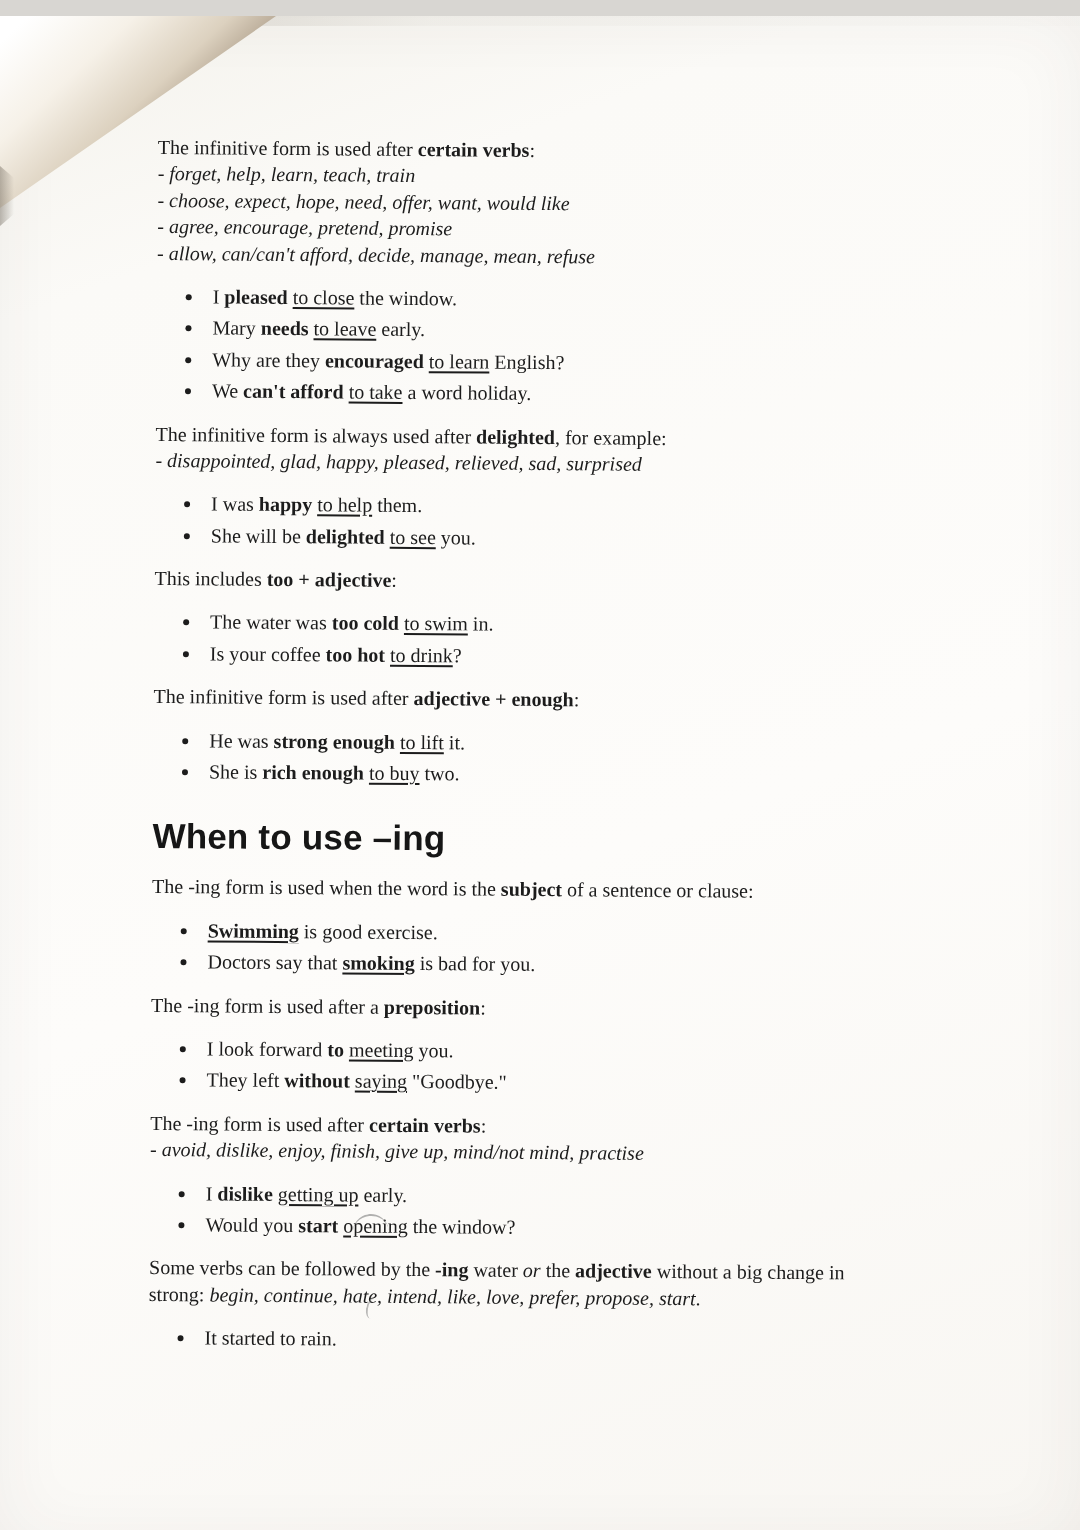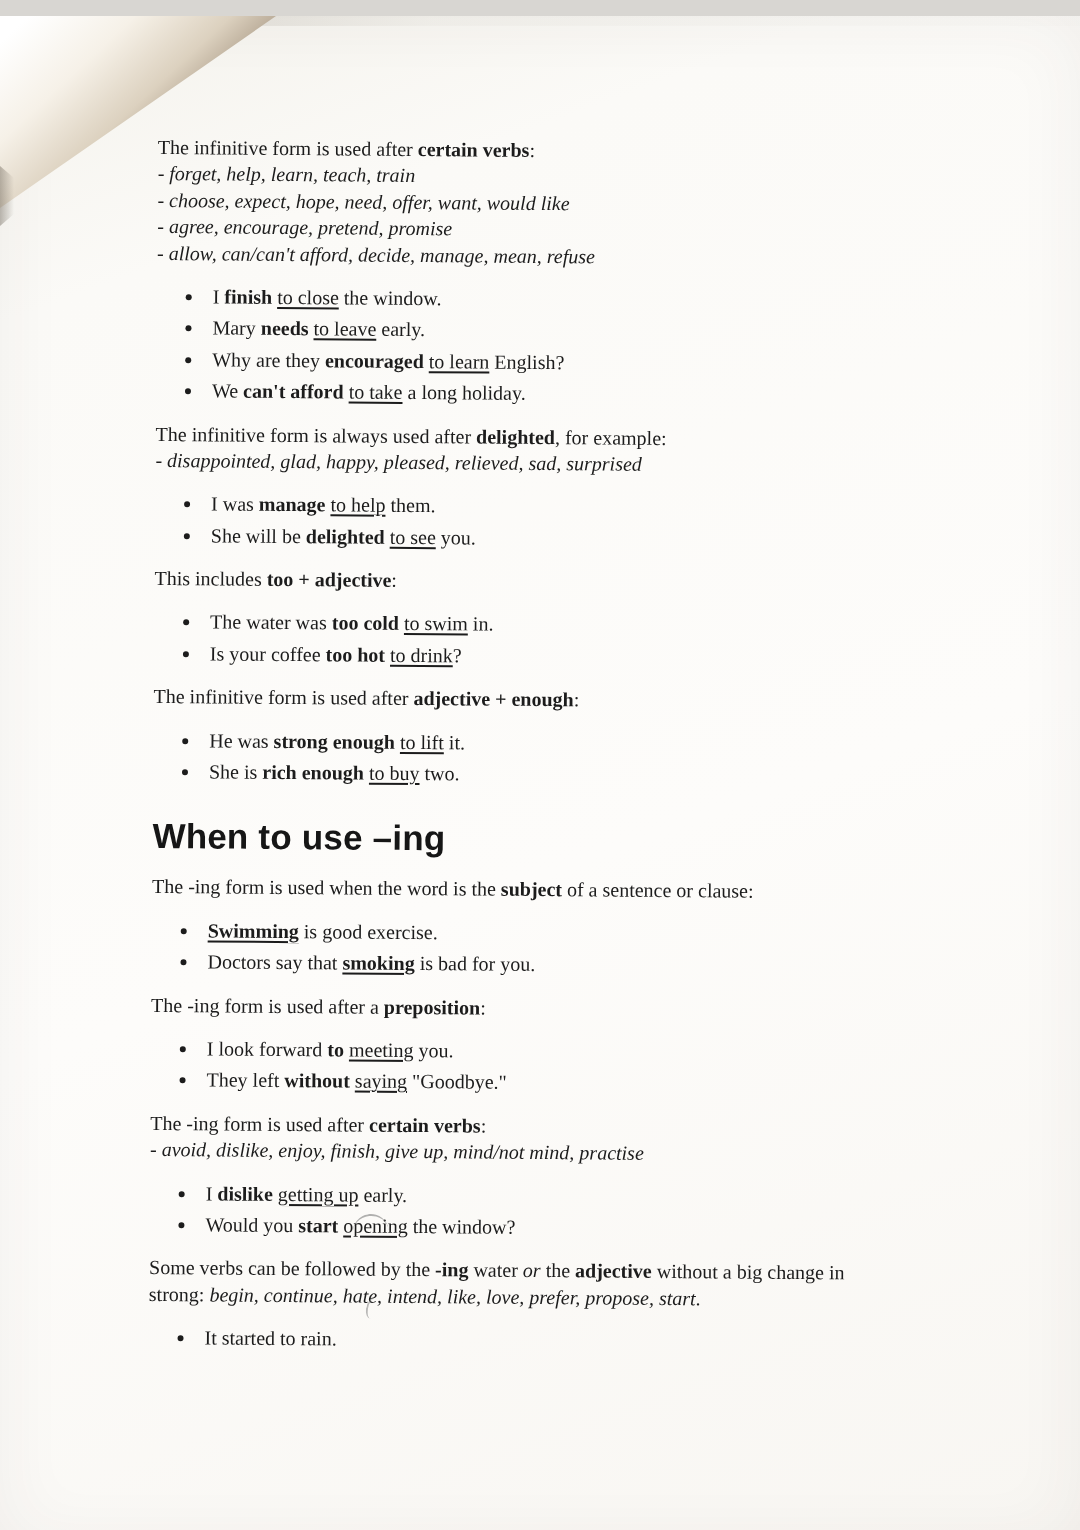--- a/index.html
+++ b/index.html
@@ -87,31 +87,31 @@
   <div class="edge-shadow-left"></div>
   <div class="content">
       <p>
         <span class="line"><span>The infinitive form is used after </span><span class="b">certain verbs</span><span>:</span></span>
         <span class="line"><span class="i">- forget, help, learn, teach, train</span></span>
         <span class="line"><span class="i">- choose, expect, hope, need, offer, want, would like</span></span>
         <span class="line"><span class="i">- agree, encourage, pretend, promise</span></span>
         <span class="line"><span class="i">- allow, can/can't afford, decide, manage, mean, refuse</span></span>
       </p>
       <ul>
-        <li><span>I </span><span class="b">finish</span><span> </span><span class="u">to close</span><span> the window.</span></li>
+        <li><span>I </span><span class="b">pleased</span><span> </span><span class="u">to close</span><span> the window.</span></li>
         <li><span>Mary </span><span class="b">needs</span><span> </span><span class="u">to leave</span><span> early.</span></li>
         <li><span>Why are they </span><span class="b">encouraged</span><span> </span><span class="u">to learn</span><span> English?</span></li>
-        <li><span>We </span><span class="b">can't afford</span><span> </span><span class="u">to take</span><span> a long holiday.</span></li>
+        <li><span>We </span><span class="b">can't afford</span><span> </span><span class="u">to take</span><span> a word holiday.</span></li>
       </ul>
       <p>
         <span class="line"><span>The infinitive form is always used after </span><span class="b">delighted</span><span>, for example:</span></span>
         <span class="line"><span class="i">- disappointed, glad, happy, pleased, relieved, sad, surprised</span></span>
       </p>
       <ul>
-        <li><span>I was </span><span class="b">manage</span><span> </span><span class="u">to help</span><span> them.</span></li>
+        <li><span>I was </span><span class="b">happy</span><span> </span><span class="u">to help</span><span> them.</span></li>
         <li><span>She will be </span><span class="b">delighted</span><span> </span><span class="u">to see</span><span> you.</span></li>
       </ul>
       <p>
         <span class="line"><span>This includes </span><span class="b">too + adjective</span><span>:</span></span>
       </p>
       <ul>
         <li><span>The water was </span><span class="b">too cold</span><span> </span><span class="u">to swim</span><span> in.</span></li>
         <li><span>Is your coffee </span><span class="b">too hot</span><span> </span><span class="u">to drink</span><span>?</span></li>
       </ul>
       <p>

